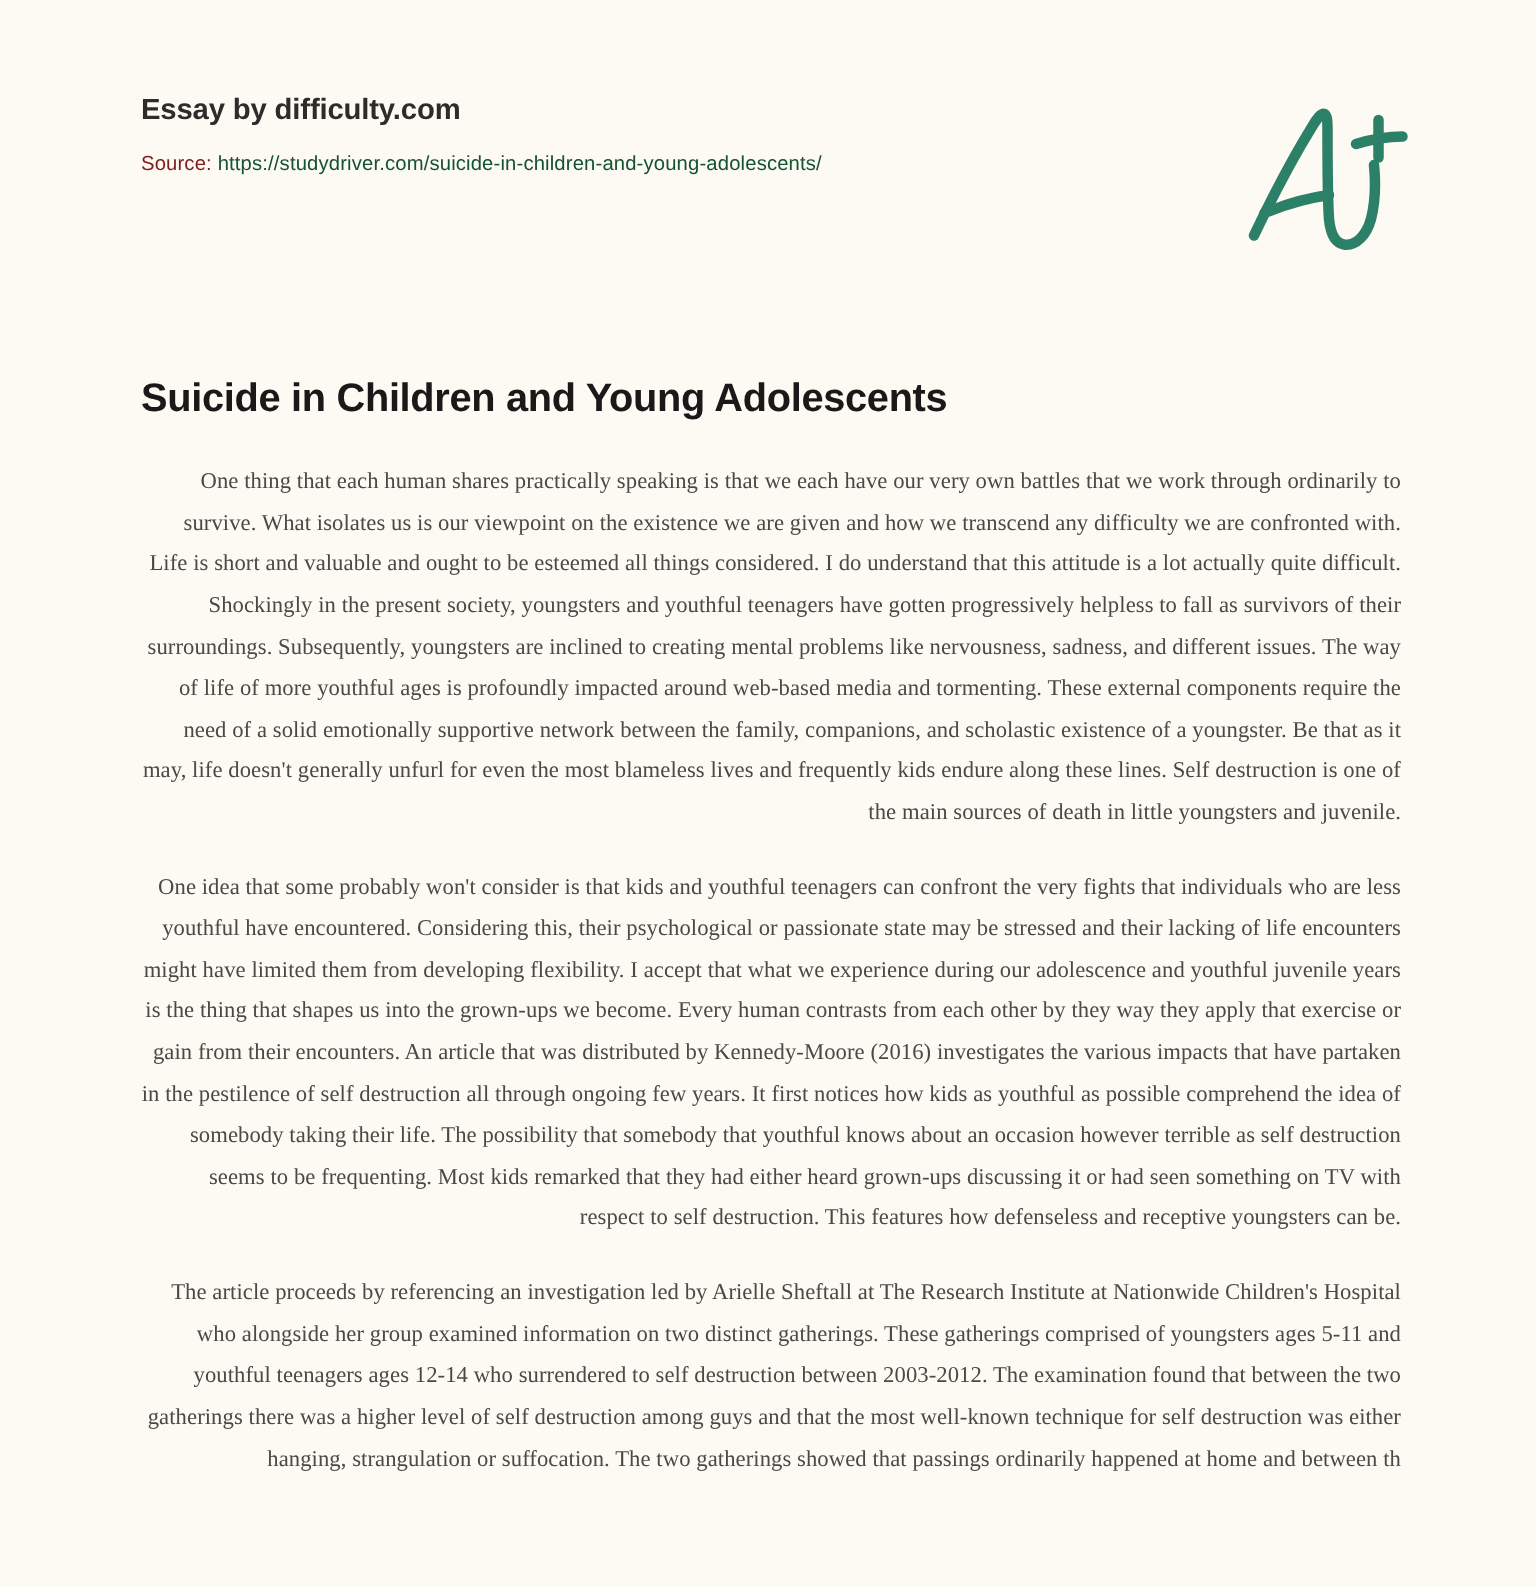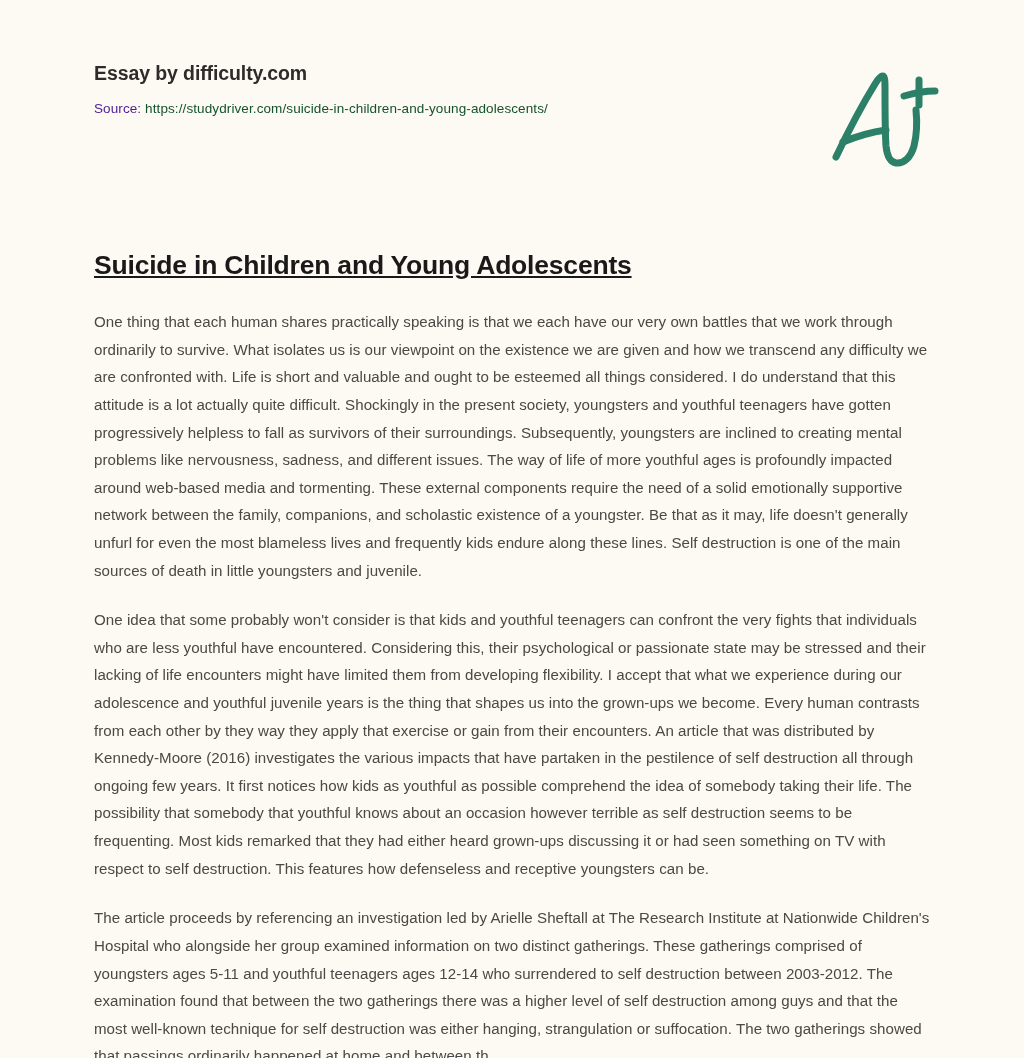--- a/index.html
+++ b/index.html
@@ -50,21 +50,21 @@
 
   .source-line {
     margin-top: 16px;
     font-size: 13.5px;
     color: #8d8a86;
     letter-spacing: 0.1px;
     white-space: nowrap;
   }
 
   .source-label {
-    color: #4c1d95;
+    color: #7f1d1d;
   }
 
   .source-url {
     color: #14532d;
     text-decoration: none;
   }
 
   
   .logo {
     position: absolute;
@@ -87,30 +87,30 @@
     width: 840px;
   }
 
   .article-title {
     margin: 0 0 26px 0;
     font-size: 26.5px;
     line-height: 1.25;
     font-weight: bold;
     color: #191919;
     letter-spacing: -0.2px;
-    text-decoration: underline;
   }
 
   .article-body p {
     margin: 0 0 22px 0;
     font-size: 15.1px;
     line-height: 1.83;
     color: #4b4845;
-    text-align: left;
+    text-align: right;
     letter-spacing: 0.05px;
+    font-family: Liberation Serif, serif;
   }
 
   .article-body p:last-child {
     margin-bottom: 0;
   }
 </style>
 </head>
 <body>
 
 <div class="page">

